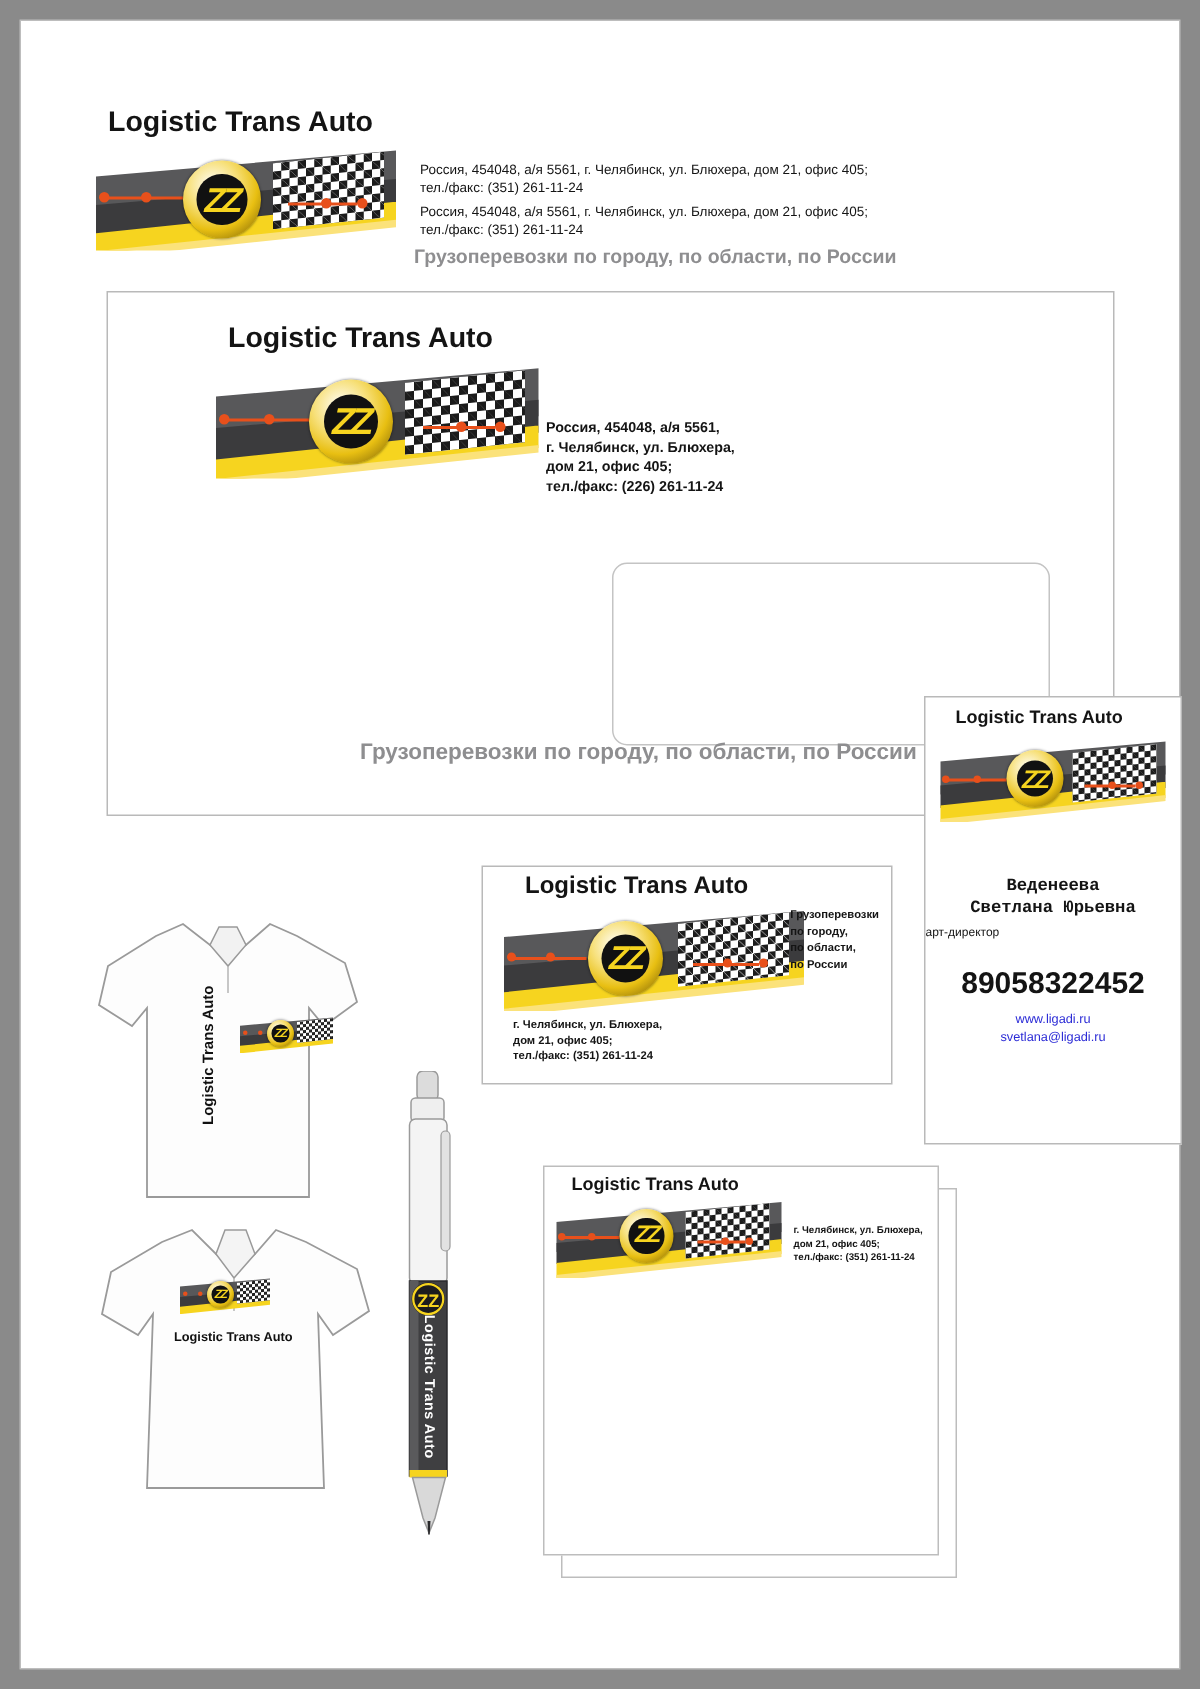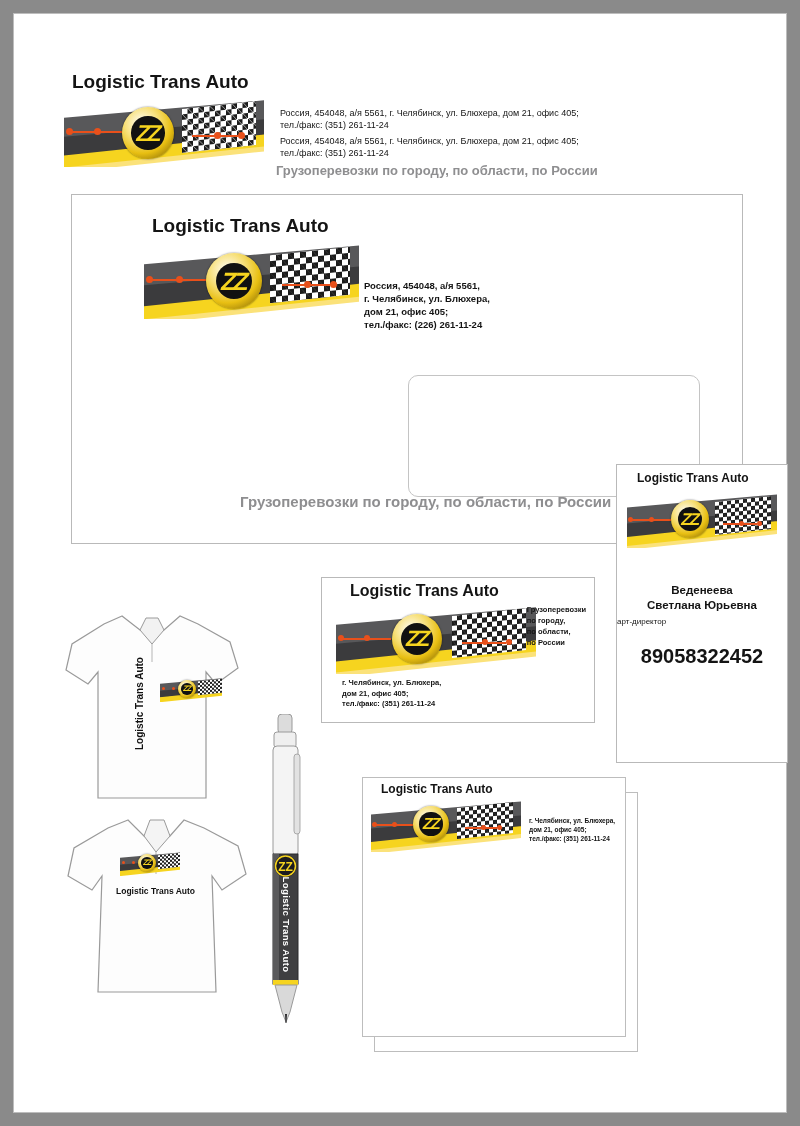--- a/index.html
+++ b/index.html
@@ -164,24 +164,28 @@
           <div class="arrowline" style="left:96px;top:30px;width:34px;"></div>
           <div class="dot" style="left:112px;top:28px;width:5px;height:5px;"></div>
           <div class="dot" style="left:130px;top:28px;width:5px;height:5px;"></div>
           <div class="disc" style="left:44px;top:7px;width:38px;height:38px;">
             <div class="inner"></div>
             <div class="zz" style="font-size:17px;">ZZ</div>
           </div>
         </div>
       </div>
 
-      <div class="cv-name" style="white-space:pre-line;">Веденеева
+      <div class="cv-name" style="white-space:pre-line;font-family:Liberation Mono, monospace;">Веденеева
 Светлана Юрьевна</div>
       <div class="cv-role">арт-директор</div>
       <div class="cv-phone">89058322452</div>
+      <div class="cv-web">
+        <div>www.ligadi.ru</div>
+        <div>svetlana@ligadi.ru</div>
+      </div>
     </div>
 
     <div class="card-h">
       <div class="wordmark ch-word">Logistic Trans Auto</div>
 
       <div class="logo ch-logo">
         <div class="band">
           <div class="grey1" style="top:12px;height:28px;"></div>
           <div class="grey2" style="top:31px;height:19px;"></div>
           <div class="yellow" style="top:47px;height:13px;border-top-right-radius:38px;"></div>

